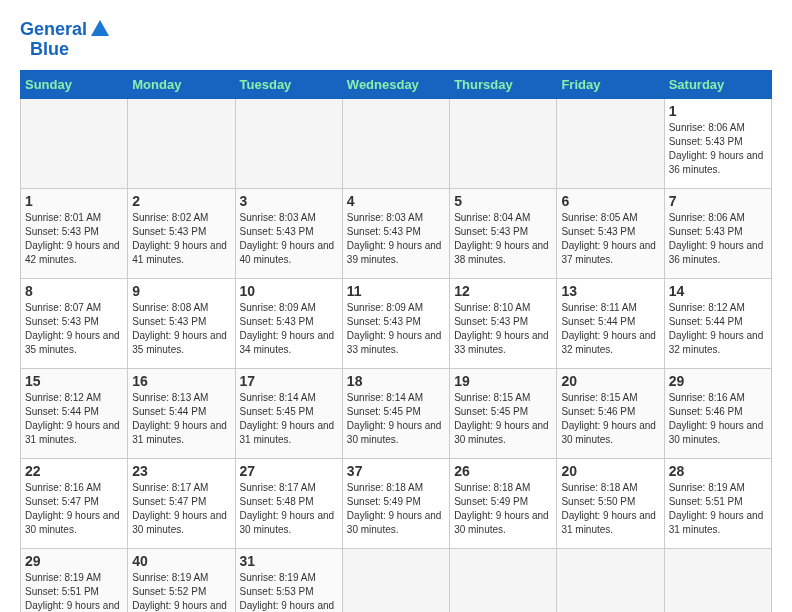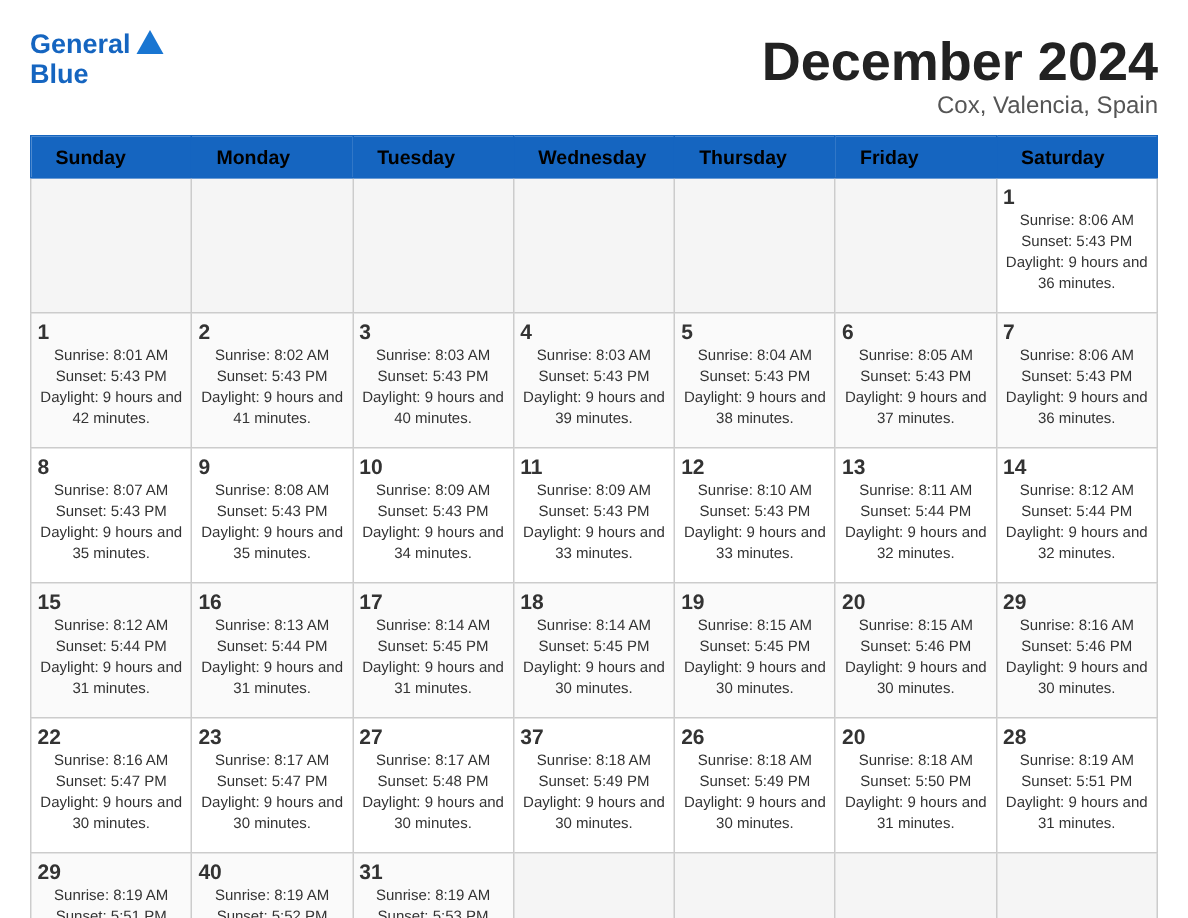--- a/index.html
+++ b/index.html
@@ -5,21 +5,20 @@
     * { box-sizing: border-box; margin: 0; padding: 0; }
     body {
       font-family: Arial, sans-serif;
       background: #fff;
       width: 792px;
       min-height: 612px;
       padding: 20px;
     }
     .header {
       display: flex;
-      justify-content: space-between;
       align-items: flex-start;
       margin-bottom: 10px;
     }
     .logo {
       display: flex;
       align-items: center;
     }
     .logo-text {
       font-size: 18px;
       font-weight: bold;
@@ -41,24 +40,24 @@
       font-size: 16px;
       color: #555;
     }
     table {
       width: 100%;
       border-collapse: collapse;
       table-layout: fixed;
     }
     th {
       background-color: #1565c0;
-      color: #000000;
+      color: #86efac;
       font-size: 13px;
       font-weight: bold;
-      padding: 6px 16px;
+      padding: 6px 4px;
       text-align: left;
       border: 1px solid #1565c0;
     }
     td {
       border: 1px solid #ccc;
       vertical-align: top;
       padding: 4px;
       font-size: 10.5px;
       color: #333;
       height: 90px;
@@ -68,44 +67,39 @@
       background: #f5f5f5;
     }
     .day-num {
       font-size: 14px;
       font-weight: bold;
       margin-bottom: 2px;
     }
     .day-info {
       font-size: 10px;
       line-height: 1.4;
-      text-align: center;
     }
     tr:nth-child(even) td:not(.empty) {
       background: #fafafa;
     }
   </style>
 </head>
 <body>
 
 <div class="header">
   <div class="logo">
     <div>
       <div style="display:flex;align-items:center;">
         <span class="logo-text"><span>General</span></span>
         <svg width="22" height="22" viewBox="0 0 22 22" style="margin-left:2px;margin-top:-2px;">
           <polygon points="11,2 20,18 2,18" fill="#1976d2"></polygon>
         </svg>
       </div>
-      <div class="logo-text" style="color:#1565c0;">Blue</div>
+      <div class="logo-text" style="color:#1565c0;margin-left:10px;">Blue</div>
     </div>
-  </div>
-  <div class="title-block">
-    <div class="month-title">December 2024</div>
-    <div class="location">Cox, Valencia, Spain</div>
   </div>
 </div>
 
 <table>
   <thead>
     <tr id="dow-row">
         <th>Sunday</th>
         <th>Monday</th>
         <th>Tuesday</th>
         <th>Wednesday</th>

